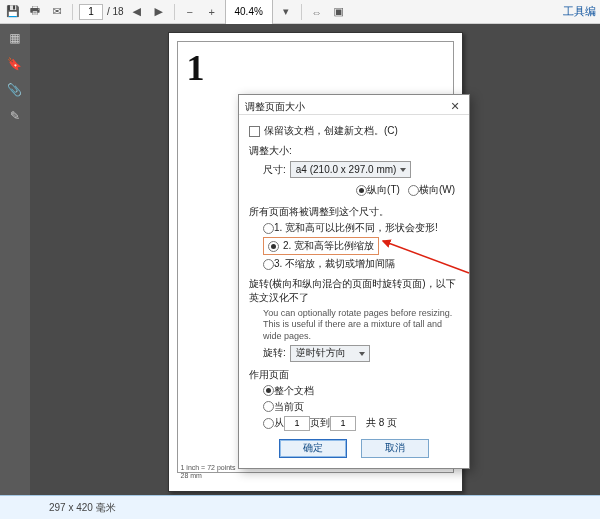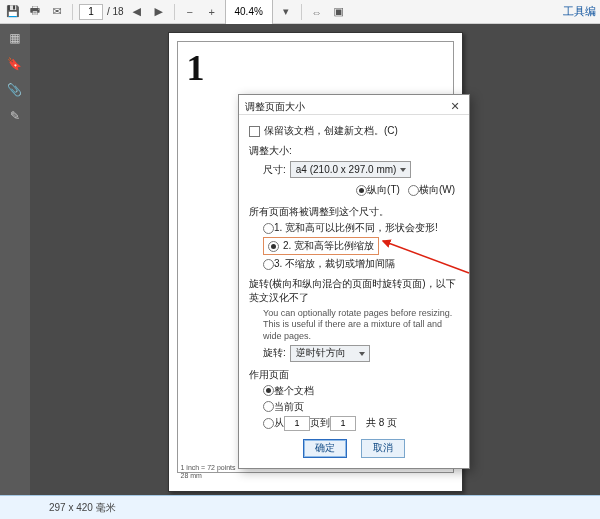--- a/index.html
+++ b/index.html
@@ -143,21 +143,21 @@
     }
     .note {
       font-size:9px; color:#555; line-height:1.25;
       margin:3px 0 3px 14px;
     }
     .small-input {
       width:26px; height:15px; border:1px solid #aaa;
       font-size:9px; text-align:center; background:#fff;
     }
     .btn {
-      width:44px; height:19px;
+      width:68px; height:19px;
       border:1px solid #7aa6cc;
       background:#e8f1fa;
       font-size:10px; color:#104a84;
       display:inline-flex; align-items:center; justify-content:center;
     }
     .btn.default { border:1px solid #2a6bbf; box-shadow:0 0 0 1px #8fbbe8 inset; }
     .dlg-actions {
       display:flex; gap:14px; justify-content:center;
       margin-top:8px;
     }

